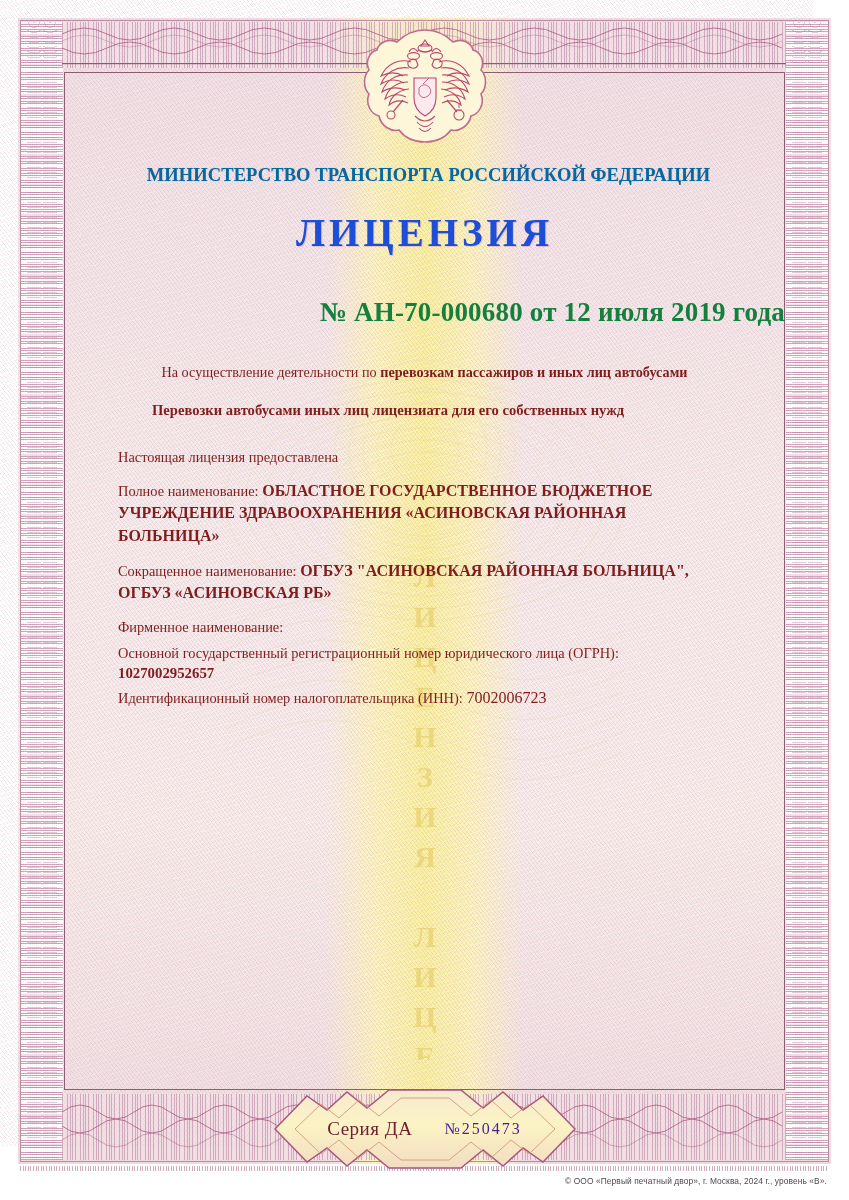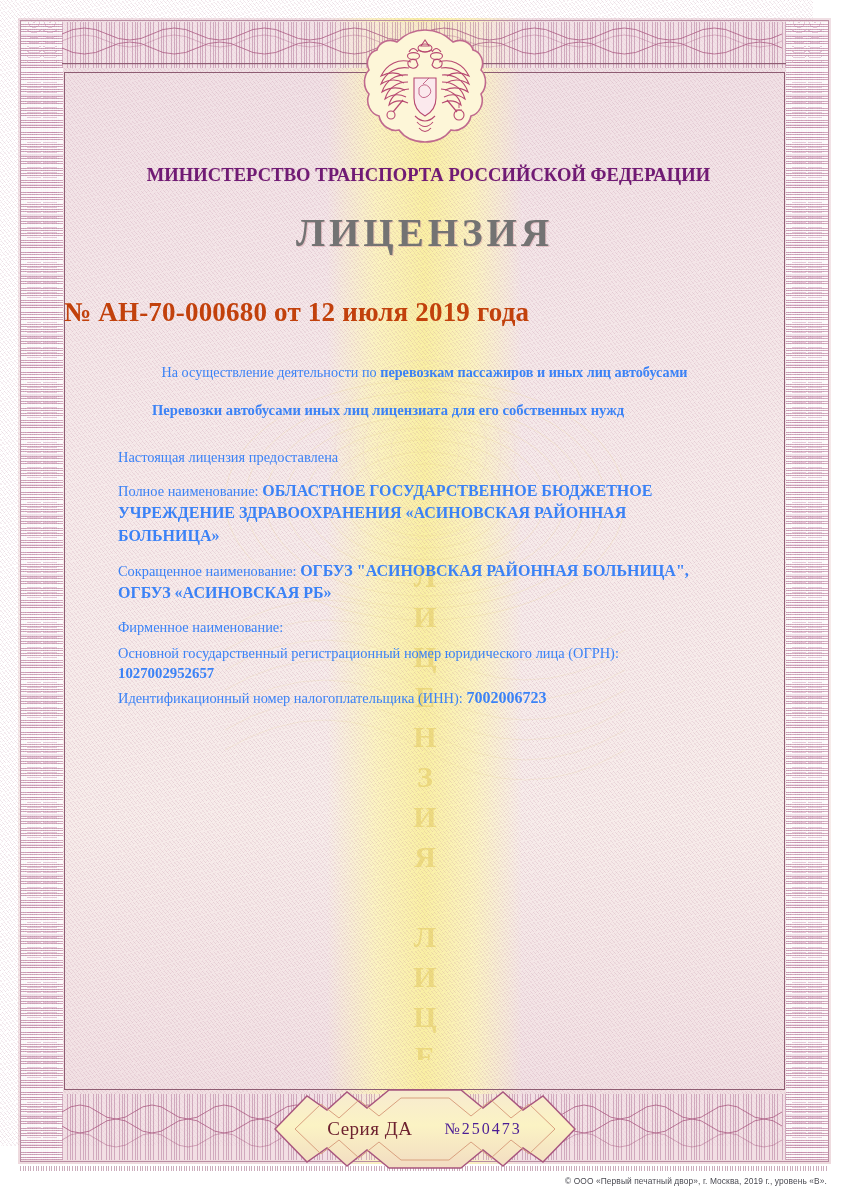--- a/index.html
+++ b/index.html
@@ -207,56 +207,56 @@
     position: absolute;
     left: 64px;
     top: 72px;
     width: 721px;
     height: 1018px;
     z-index: 5;
   }
 
   .ministry {
     text-align: center;
-    color: #701a75;
+    color: #0369a1;
     font-family: "Liberation Serif", serif;
     font-weight: bold;
     font-size: 18.5px;
     letter-spacing: 0.1px;
     line-height: 1.42;
     margin-top: 90px;
     text-shadow: 0 0 1px rgba(142,47,74,0.25);
     margin-left: 8px;
   }
   .ministry .l2 { font-size: 18px; }
 
   .doc-title {
     text-align: center;
-    color: #737373;
+    color: #1d4ed8;
     font-family: "Liberation Serif", serif;
     font-weight: bold;
     font-size: 39px;
     letter-spacing: 4px;
     margin-top: 22px;
     text-shadow: 1px 1px 0 rgba(210,150,160,0.45);
   }
 
   .license-no {
-    text-align: left;
-    color: #c2410c;
+    text-align: right;
+    color: #15803d;
     font-family: "Liberation Serif", serif;
     font-weight: bold;
     font-size: 27px;
     margin-top: 42px;
     letter-spacing: 0.2px;
   }
 
   .body-text {
     margin: 0 54px;
-    color: #3b82f6;
+    color: #7f1d1d;
     font-family: "Liberation Serif", serif;
     font-size: 14.4px;
     line-height: 1.42;
   }
 
   .activity-line {
     text-align: center;
     margin-top: 34px;
     font-size: 14.2px;
   }
@@ -278,21 +278,21 @@
   .grantee .row { margin-top: 12px; }
   .grantee b { font-weight: bold; font-size: 16px; }
 
   .ogrn-line {
     margin-top: 5px;
     text-align: justify;
     text-justify: inter-word;
   }
   .ogrn-value { font-weight: bold; font-size: 14.8px; }
   .inn-line { margin-top: 3px; }
-  .inn-line b { font-weight: bold; }
+  .inn-line b { font-weight: normal; }
 
   
   .serial-cartouche {
     position: absolute;
     left: 50%;
     top: 1086px;
     transform: translateX(-50%);
     width: 304px;
     height: 86px;
     z-index: 6;
@@ -516,15 +516,15 @@
                L256 68 L238 54 L218 72 L198 56 L176 74 L128 74 L106 56 L86 72 L66 54 L48 68 Z" fill="none" stroke="#d9a07f" stroke-width="1"></path>
     </svg>
     <div class="serial-text">
       <span>Серия ДА</span>
       <span class="serial-num">№250473</span>
     </div>
   </div>
 
   <div class="microline"></div>
 
-  <div class="imprint">© ООО «Первый печатный двор», г. Москва, 2019 г., уровень «В».</div>
+  <div class="imprint">© ООО «Первый печатный двор», г. Москва, 2024 г., уровень «В».</div>
 
 </div>
 
 </body></html>

